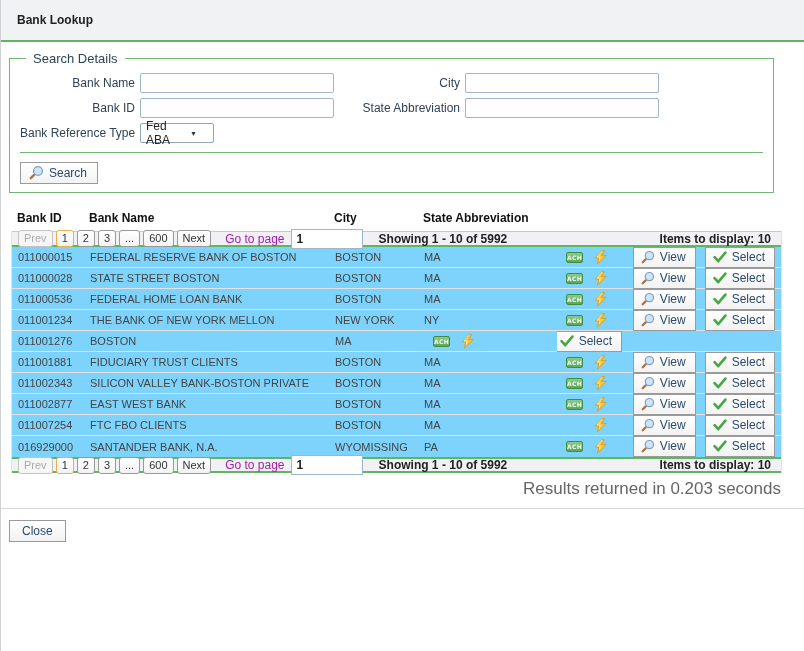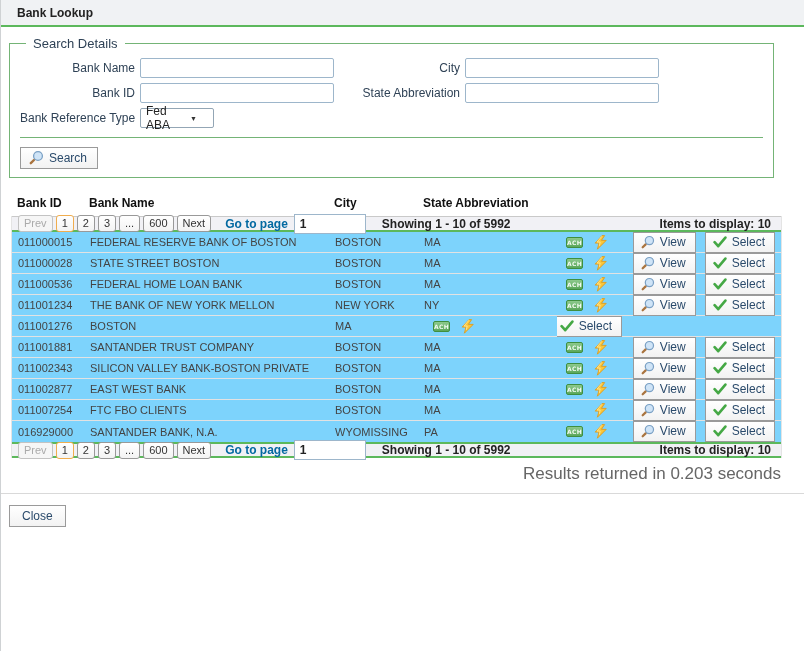--- a/index.html
+++ b/index.html
@@ -1,21 +1,21 @@
 <!DOCTYPE html>
 <html><head>
 <meta charset="utf-8">
 <style>
   * { box-sizing: border-box; }
   html,body { margin:0; padding:0; background:#fff; }
   body { font-family:"Liberation Sans", sans-serif; color:#333; }
   .page { width:804px; height:651px; position:relative; background:#fff; border-left:1px solid #cfd2d4; overflow:hidden; }
 
   
-  .titlebar { height:27px; background:#f0f2f4; border-bottom:2px solid #5cb85c; display:flex; align-items:center; padding-left:16px; }
+  .titlebar { height:42px; background:#f0f2f4; border-bottom:2px solid #5cb85c; display:flex; align-items:center; padding-left:16px; }
   .titlebar .t { font-size:12px; font-weight:bold; color:#222; }
 
   
   fieldset.search { border:1px solid #74b476; margin:9px 30px 0 8px; padding:2px 10px 8px 10px; }
   fieldset.search legend { font-size:13px; color:#2f4256; padding:0 7px; margin-left:6px; }
   .form-row { display:flex; align-items:center; margin:5px 0; }
   .lbl { font-size:12px; color:#2f4256; text-align:right; white-space:nowrap; }
   .lbl.c1 { width:115px; }
   .lbl.c2 { width:126px; }
   .inp { width:194px; height:20px; border:1px solid #9db6cb; border-radius:2px; margin-left:5px; padding:1px 4px; font:12px "Liberation Sans", sans-serif; color:#333; }
@@ -31,21 +31,21 @@
   .tablewrap { margin:13px 0 0 10px; width:771px; }
   .grid-cols { display:grid; grid-template-columns:72px 245px 89px 133px 66px 1fr; align-items:center; }
   .thead { padding:5px 5px 6px 6px; font-size:12px; font-weight:bold; color:#111; }
   .tablebox { border-left:1px solid #e4e4e4; border-right:1px solid #e4e4e4; }
 
   .pagebar { display:flex; align-items:center; background:#f1f1f5; border-top:1px solid #c9c9c9; border-bottom:2px solid #5cb85c; padding:3px 6px 3px 6px; height:16px; font-size:12px; }
   .pagebar.bottom { border-top:2px solid #5cb85c; }
   .pbtn { border:1px solid #999; border-radius:3px; background:linear-gradient(#fff,#f3f3f3); padding:1px 5px 2px; font:11px "Liberation Sans", sans-serif; color:#333; margin-right:3px; cursor:pointer; min-width:17px; }
   .pbtn.disabled { color:#aaa; border-color:#c3c3c3; background:#f6f6f6; }
   .pbtn.active { border-color:#f0ad4e; }
-  .goto-label { font-weight:bold; color:#0369a1; margin-left:11px; }
+  .goto-label { font-weight:normal; color:#a21caf; margin-left:11px; }
   .goto-input { width:72px; height:20px; border:1px solid #9db6cb; margin-left:6px; padding:1px 5px; font:bold 12px "Liberation Sans", sans-serif; color:#222; }
   .showing { font-weight:bold; color:#222; margin-left:16px; }
   .items { margin-left:auto; font-weight:bold; color:#222; padding-right:4px; white-space:nowrap; }
 
   .trow { height:21px; border-bottom:1px solid #e2e2e2; font-size:11px; color:#444; padding:0 5px 0 6px; background:#7dd3fc; }
   .trow:last-child { border-bottom:none; }
   .cell { overflow:hidden; white-space:nowrap; }
   .cell.icons { display:flex; align-items:center; gap:11px; padding-left:9px; }
   .cell.actions { display:flex; justify-content:flex-end; gap:9px; padding-right:1px; }
   .btn.small { height:21px; padding:1px 9px 2px 7px; }
@@ -270,21 +270,21 @@
         <svg width="14" height="12" viewBox="0 0 14 12">
           <path d="M1.6 6.2 L5.2 10.2 L12.4 1.6" fill="none" stroke="#45a845" stroke-width="2.6" stroke-linecap="round" stroke-linejoin="round"></path>
         </svg>
         <span>Select</span>
       </button>
     </div>
   </div>
 
   <div class="trow grid-cols">
     <div class="cell">011001881</div>
-    <div class="cell">SANTANDER TRUST COMPANY</div>
+    <div class="cell">FIDUCIARY TRUST CLIENTS</div>
     <div class="cell">BOSTON</div>
     <div class="cell">MA</div>
     <div class="cell icons">
       <span class="ach">ACH</span>
       <svg width="13" height="15" viewBox="0 0 13 15">
         <path d="M8 0.6 L1.2 8.1 H5 L3.4 14.2 L12.2 5.4 H7.4 L10.6 0.6 Z" fill="#fbc73a" stroke="#e09b1c" stroke-width="0.9" stroke-linejoin="round"></path>
         <path d="M7.6 1.6 L3 7 H6.2 L5.4 10.5" fill="none" stroke="#fde38d" stroke-width="1" stroke-linecap="round"></path>
       </svg>
     </div>
     <div class="cell actions">

